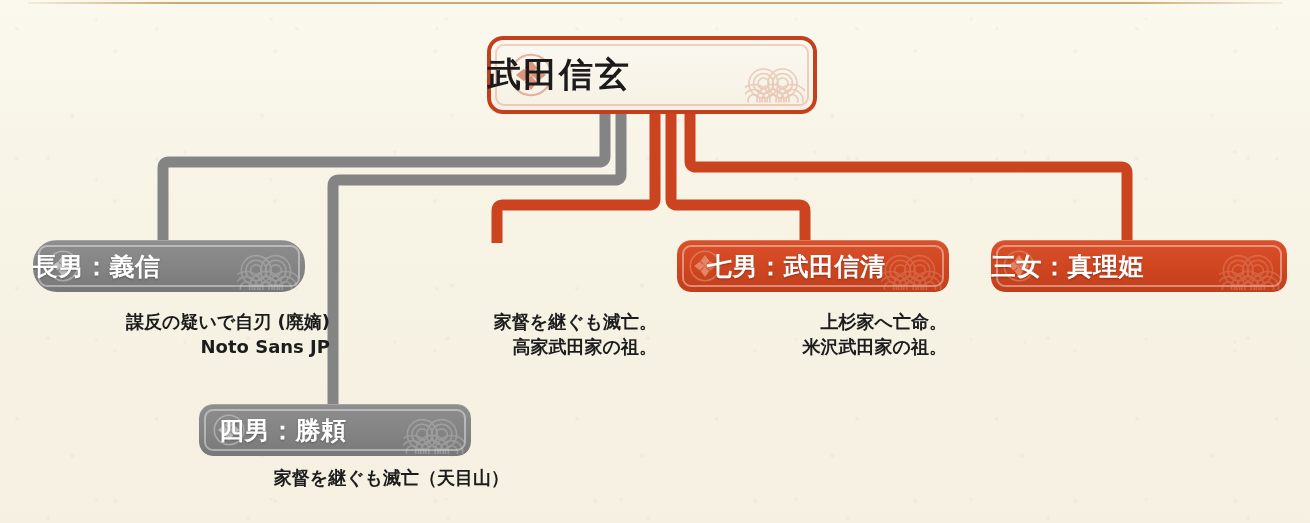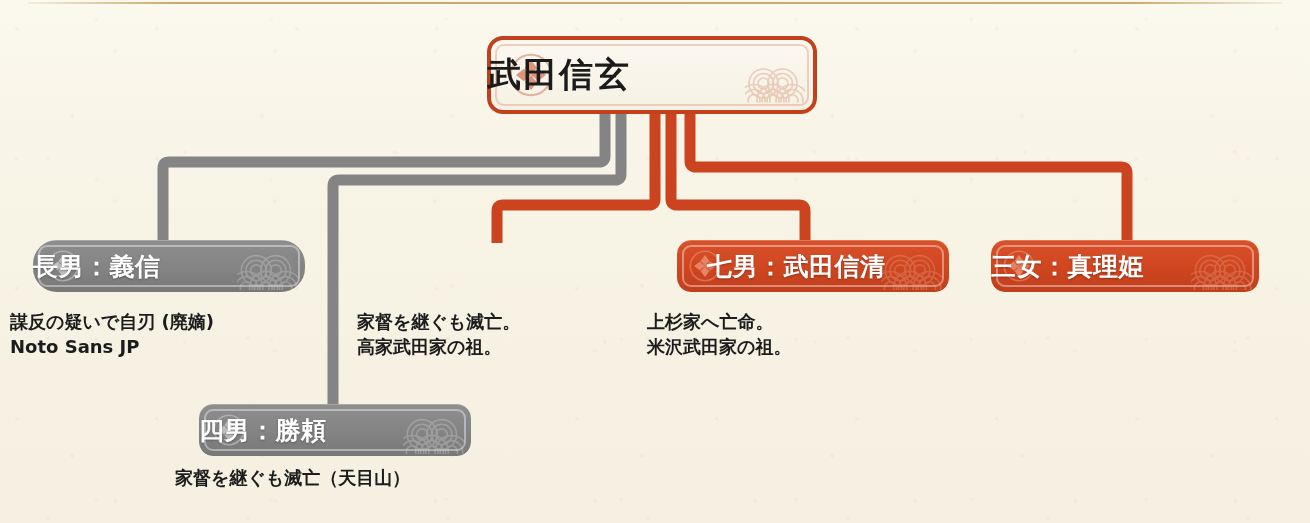--- a/index.html
+++ b/index.html
@@ -45,21 +45,21 @@
   
   #node-root{width:330px;height:78px;left:487px;top:36px;}
   #node-root .plate{background:linear-gradient(180deg,#fbf8f0 0%,#f6f1e4 100%);
     border:4px solid #c2401c;border-radius:16px;
     box-shadow:0 3px 6px rgba(140,60,30,.22);}
   #node-root .frame{inset:8px;border:2px solid rgba(194,64,28,.22);border-radius:9px;}
   #node-root .label{color:#1b1b1b;font-size:34px;text-shadow:none;letter-spacing:2px;}
   #node-root .crest{left:22px;top:17px;width:44px;height:44px;}
   #node-root .waves{right:12px;bottom:10px;width:60px;height:42px;opacity:.30;}
 
-  .cap{position:absolute;text-align:left;color:#1c1c1c;font-size:18px;
+  .cap{position:absolute;text-align:right;color:#1c1c1c;font-size:18px;
     line-height:1.38;font-weight:600;white-space:pre-line;}
 </style>
 </head>
 <body>
 
 <div id="stage">
 
   <div id="toprule"></div>
 
   <svg id="wires" viewBox="0 0 1310 523" xmlns="http://www.w3.org/2000/svg">
@@ -162,38 +162,38 @@
         <use href="#crest"></use>
       </svg>
     <svg class="waves" viewBox="0 0 120 78" style="color:#eaa083;">
         <use href="#waves"></use>
       </svg>
     <div class="label" style="font-size:25px;padding-left:30px;">七男：武田信清</div>
   </div>
   <div class="cap" id="cap-2" style="left:647px;top:310px;width:300px;">上杉家へ亡命。
 米沢武田家の祖。</div>
 
-  <div class="node red" id="node-3" style="left:991px;top:240px;width:268px;height:52px;">
+  <div class="node red" id="node-3" style="left:991px;top:240px;width:296px;height:52px;">
     <div class="plate"></div>
     <div class="frame"></div>
     <svg class="crest" viewBox="0 0 100 100" style="left:12px;top:10px;width:32px;height:32px;color:#e99678;">
         <use href="#crest"></use>
       </svg>
     <svg class="waves" viewBox="0 0 120 78" style="color:#eaa083;">
         <use href="#waves"></use>
       </svg>
     <div class="label" style="font-size:25px;">三女：真理姫</div>
   </div>
 
   <div class="node gray" id="node-4" style="left:199px;top:404px;width:272px;height:52px;">
     <div class="plate"></div>
     <div class="frame"></div>
     <svg class="crest" viewBox="0 0 100 100" style="left:14px;top:10px;width:32px;height:32px;color:#cfcfcf;">
         <use href="#crest"></use>
       </svg>
     <svg class="waves" viewBox="0 0 120 78" style="color:#d2d2d2;">
         <use href="#waves"></use>
       </svg>
-    <div class="label" style="font-size:25px;">四男：勝頼</div>
+    <div class="label" style="font-size:25px;padding-left:20px;">四男：勝頼</div>
   </div>
-  <div class="cap" id="cap-4" style="left:175px;top:466px;width:340px;">家督を継ぐも滅亡（天目山）</div>
+  <div class="cap" id="cap-4" style="left:169px;top:466px;width:340px;">家督を継ぐも滅亡（天目山）</div>
 
 </div>
 
 </body></html>

